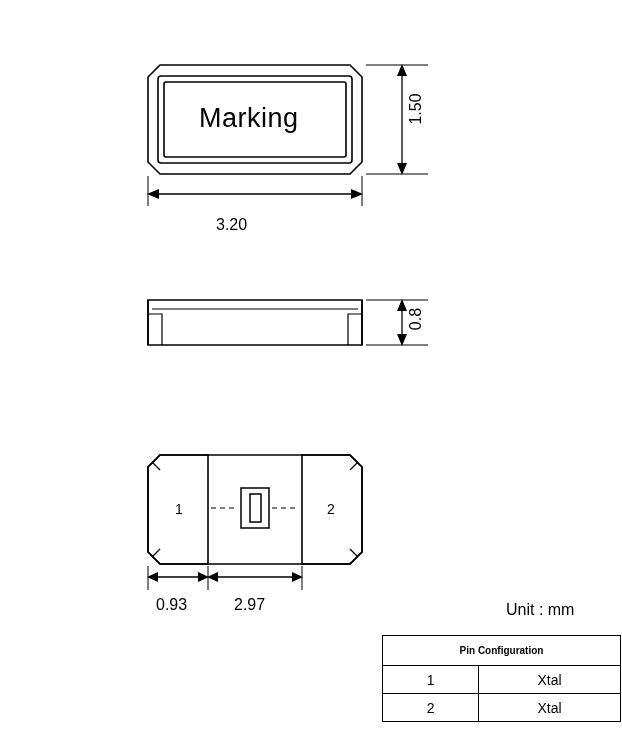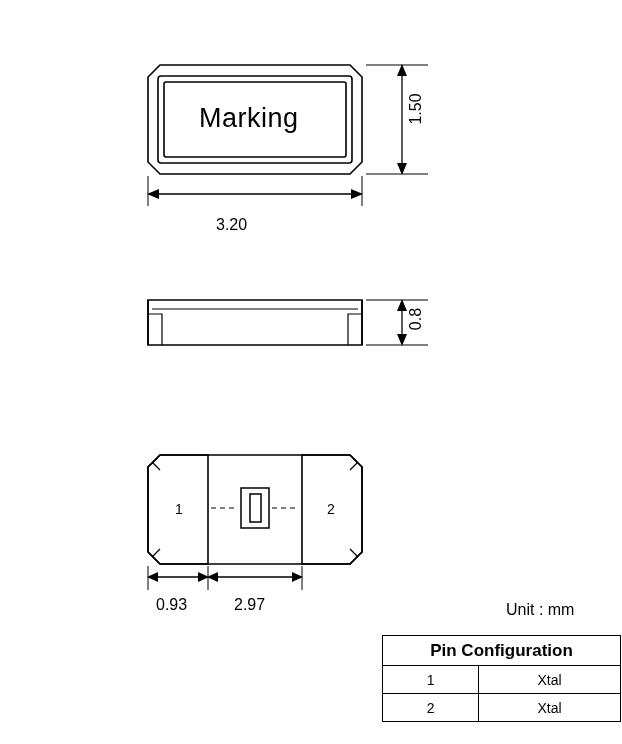--- a/index.html
+++ b/index.html
@@ -61,21 +61,21 @@
   }
   .pin-table th, .pin-table td {
     border: 1px solid #000000;
     text-align: center;
     padding: 0;
     height: 27px;
     font-weight: normal;
   }
   .pin-table th {
     font-weight: bold;
-    font-size: 17px;
+    font-size: 10px;
     height: 29px;
   }
   .pin-table td.col-a { width: 96px; }
   .pin-table td.col-b { width: 142px; }
 </style>
 </head>
 <body>
 
 <div class="stage">
 

